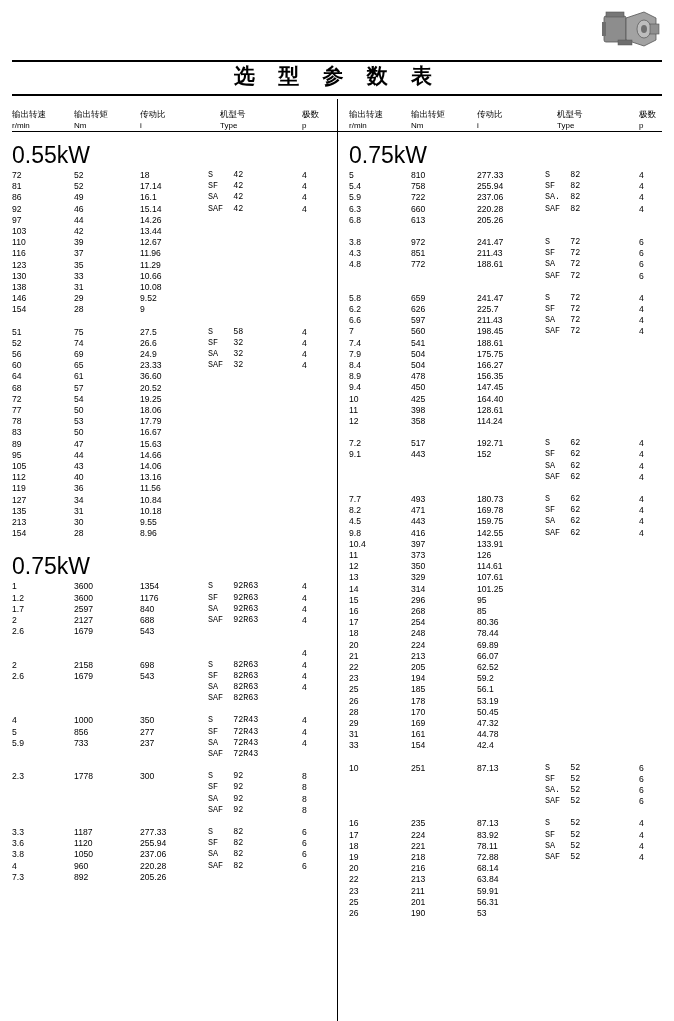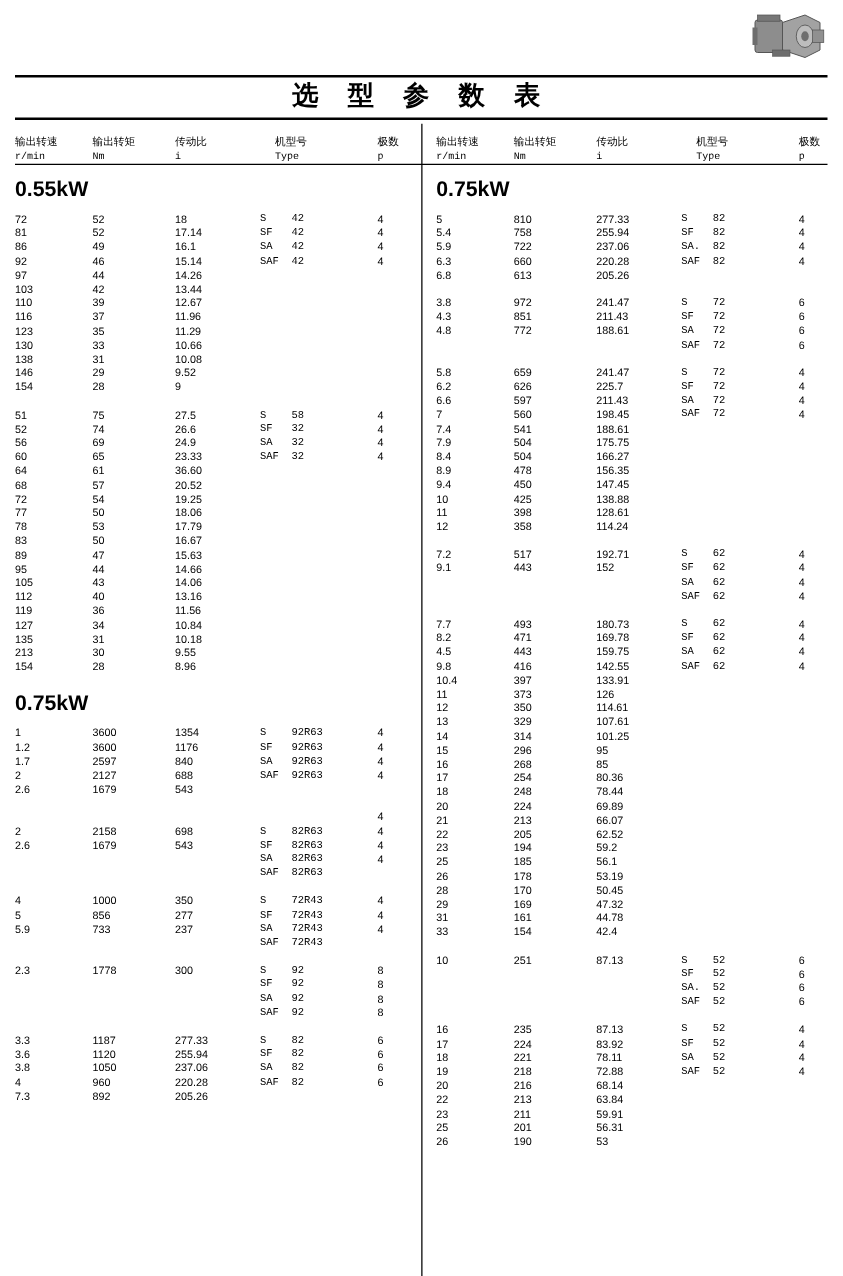--- a/index.html
+++ b/index.html
@@ -68,21 +68,21 @@
     height: 30px;
     font-size: 8.5px;
     margin-top: 10px;
   }
   .headcell {
     position: absolute;
     text-align: left;
     line-height: 11px;
   }
   .headcell .l1 { font-family: "DejaVu Sans", sans-serif; font-size: 8.5px; }
-  .headcell .l2 { font-size: 8px; font-family: Liberation Mono, monospace; }
+  .headcell .l2 { font-size: 8px; }
   .head-rule {
     position: absolute;
     top: 131px;
     left: 12px;
     width: 650px;
     height: 1px;
     background: #000;
   }
   
   .vdivider {
@@ -93,22 +93,22 @@
     height: 922px;
     background: #000;
   }
   
   .half { position: absolute; top: 0; }
   .half.left { left: 12px; width: 320px; }
   .half.right { left: 349px; width: 320px; }
 
   .kw {
     position: absolute;
-    font-size: 17px;
-    font-weight: bold;
+    font-size: 23px;
+    font-weight: normal;
     font-family: "Liberation Sans", sans-serif;
   }
   .row {
     position: absolute;
     font-size: 8.6px;
     line-height: 11px;
     white-space: pre;
     font-family: "Liberation Sans", sans-serif;
   }
   .c-rpm  { position: absolute; left: 0px;   width: 46px; }
@@ -260,21 +260,21 @@
       <div class="row" style="top: 270.6px; left: 0px; width: 320px;"><span class="c-rpm"></span><span class="c-nm"></span><span class="c-i"></span><span class="c-type type-pre">SAF  72</span><span class="c-p">6</span></div>
       <div class="row" style="top: 292.8px; left: 0px; width: 320px;"><span class="c-rpm">5.8</span><span class="c-nm">659</span><span class="c-i">241.47</span><span class="c-type type-pre">S    72</span><span class="c-p">4</span></div>
       <div class="row" style="top: 304px; left: 0px; width: 320px;"><span class="c-rpm">6.2</span><span class="c-nm">626</span><span class="c-i">225.7</span><span class="c-type type-pre">SF   72</span><span class="c-p">4</span></div>
       <div class="row" style="top: 315.2px; left: 0px; width: 320px;"><span class="c-rpm">6.6</span><span class="c-nm">597</span><span class="c-i">211.43</span><span class="c-type type-pre">SA   72</span><span class="c-p">4</span></div>
       <div class="row" style="top: 326.4px; left: 0px; width: 320px;"><span class="c-rpm">7</span><span class="c-nm">560</span><span class="c-i">198.45</span><span class="c-type type-pre">SAF  72</span><span class="c-p">4</span></div>
       <div class="row" style="top: 337.6px; left: 0px; width: 320px;"><span class="c-rpm">7.4</span><span class="c-nm">541</span><span class="c-i">188.61</span><span class="c-type type-pre"></span><span class="c-p"></span></div>
       <div class="row" style="top: 348.8px; left: 0px; width: 320px;"><span class="c-rpm">7.9</span><span class="c-nm">504</span><span class="c-i">175.75</span><span class="c-type type-pre"></span><span class="c-p"></span></div>
       <div class="row" style="top: 360px; left: 0px; width: 320px;"><span class="c-rpm">8.4</span><span class="c-nm">504</span><span class="c-i">166.27</span><span class="c-type type-pre"></span><span class="c-p"></span></div>
       <div class="row" style="top: 371.2px; left: 0px; width: 320px;"><span class="c-rpm">8.9</span><span class="c-nm">478</span><span class="c-i">156.35</span><span class="c-type type-pre"></span><span class="c-p"></span></div>
       <div class="row" style="top: 382.4px; left: 0px; width: 320px;"><span class="c-rpm">9.4</span><span class="c-nm">450</span><span class="c-i">147.45</span><span class="c-type type-pre"></span><span class="c-p"></span></div>
-      <div class="row" style="top: 393.6px; left: 0px; width: 320px;"><span class="c-rpm">10</span><span class="c-nm">425</span><span class="c-i">138.88</span><span class="c-type type-pre"></span><span class="c-p"></span></div>
+      <div class="row" style="top: 393.6px; left: 0px; width: 320px;"><span class="c-rpm">10</span><span class="c-nm">425</span><span class="c-i">164.40</span><span class="c-type type-pre"></span><span class="c-p"></span></div>
       <div class="row" style="top: 404.8px; left: 0px; width: 320px;"><span class="c-rpm">11</span><span class="c-nm">398</span><span class="c-i">128.61</span><span class="c-type type-pre"></span><span class="c-p"></span></div>
       <div class="row" style="top: 416px; left: 0px; width: 320px;"><span class="c-rpm">12</span><span class="c-nm">358</span><span class="c-i">114.24</span><span class="c-type type-pre"></span><span class="c-p"></span></div>
       <div class="row" style="top: 438.2px; left: 0px; width: 320px;"><span class="c-rpm">7.2</span><span class="c-nm">517</span><span class="c-i">192.71</span><span class="c-type type-pre">S    62</span><span class="c-p">4</span></div>
       <div class="row" style="top: 449.4px; left: 0px; width: 320px;"><span class="c-rpm">9.1</span><span class="c-nm">443</span><span class="c-i">152</span><span class="c-type type-pre">SF   62</span><span class="c-p">4</span></div>
       <div class="row" style="top: 460.6px; left: 0px; width: 320px;"><span class="c-rpm"></span><span class="c-nm"></span><span class="c-i"></span><span class="c-type type-pre">SA   62</span><span class="c-p">4</span></div>
       <div class="row" style="top: 471.8px; left: 0px; width: 320px;"><span class="c-rpm"></span><span class="c-nm"></span><span class="c-i"></span><span class="c-type type-pre">SAF  62</span><span class="c-p">4</span></div>
       <div class="row" style="top: 494px; left: 0px; width: 320px;"><span class="c-rpm">7.7</span><span class="c-nm">493</span><span class="c-i">180.73</span><span class="c-type type-pre">S    62</span><span class="c-p">4</span></div>
       <div class="row" style="top: 505.2px; left: 0px; width: 320px;"><span class="c-rpm">8.2</span><span class="c-nm">471</span><span class="c-i">169.78</span><span class="c-type type-pre">SF   62</span><span class="c-p">4</span></div>
       <div class="row" style="top: 516.4px; left: 0px; width: 320px;"><span class="c-rpm">4.5</span><span class="c-nm">443</span><span class="c-i">159.75</span><span class="c-type type-pre">SA   62</span><span class="c-p">4</span></div>
       <div class="row" style="top: 527.6px; left: 0px; width: 320px;"><span class="c-rpm">9.8</span><span class="c-nm">416</span><span class="c-i">142.55</span><span class="c-type type-pre">SAF  62</span><span class="c-p">4</span></div>

